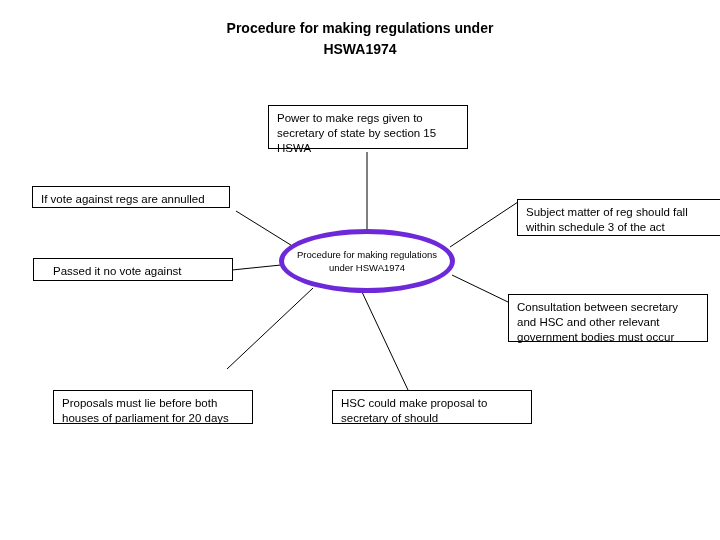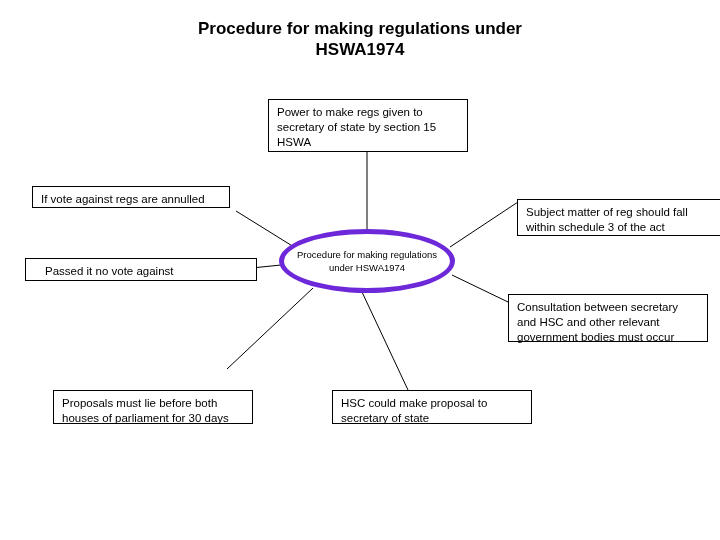--- a/index.html
+++ b/index.html
@@ -15,21 +15,21 @@
     overflow: hidden;
     font-family: "Liberation Sans", sans-serif;
     color: #000000;
   }
   #title {
     position: absolute;
     left: 0;
     top: 18px;
     width: 720px;
     text-align: center;
-    font-size: 17px;
+    font-size: 14px;
     font-weight: bold;
     line-height: 21px;
     color: #000000;
     white-space: pre-line;
   }
   .edges {
     position: absolute;
     left: 0;
     top: 0;
     width: 720px;
@@ -78,34 +78,34 @@
         <line x1="362" y1="292" x2="408" y2="390"></line>
         <line x1="313" y1="288" x2="227" y2="369"></line>
         <line x1="281" y1="265" x2="232" y2="270"></line>
         <line x1="294" y1="247" x2="236" y2="211"></line>
       </g>
   </svg>
 
   <div class="node-ellipse" style="left: 279px; top: 229px; width: 176px; height: 64px;">Procedure for making regulations
 under HSWA1974</div>
 
-  <div class="node-box" style="left: 268px; top: 99px; width: 200px; height: 53px;">Power to make regs given to
+  <div class="node-box" style="left: 268px; top: 105px; width: 200px; height: 44px;">Power to make regs given to
 secretary of state by section 15
 HSWA</div>
 
   <div class="node-box" style="left: 517px; top: 163px; width: 227px; height: 37px; margin-top: 36px;">Subject matter of reg should fall
 within schedule 3 of the act</div>
 
   <div class="node-box" style="left: 508px; top: 270px; width: 200px; height: 48px; margin-top: 24px;">Consultation between secretary
 and HSC and other relevant
 government bodies must occur</div>
 
   <div class="node-box" style="left: 332px; top: 390px; width: 200px; height: 34px;">HSC could make proposal to
-secretary of state</div>
+secretary of should</div>
 
   <div class="node-box" style="left: 53px; top: 390px; width: 200px; height: 34px;">Proposals must lie before both
-houses of parliament for 30 days</div>
+houses of parliament for 20 days</div>
 
-  <div class="node-box" style="left: 25px; top: 258px; width: 232px; height: 23px; padding-left: 19px;">Passed it no vote against</div>
+  <div class="node-box" style="left: 33px; top: 258px; width: 200px; height: 23px; padding-left: 19px;">Passed it no vote against</div>
 
   <div class="node-box" style="left: 32px; top: 186px; width: 198px; height: 22px;">If vote against regs are annulled</div>
 
 </div>
 
 </body></html>

